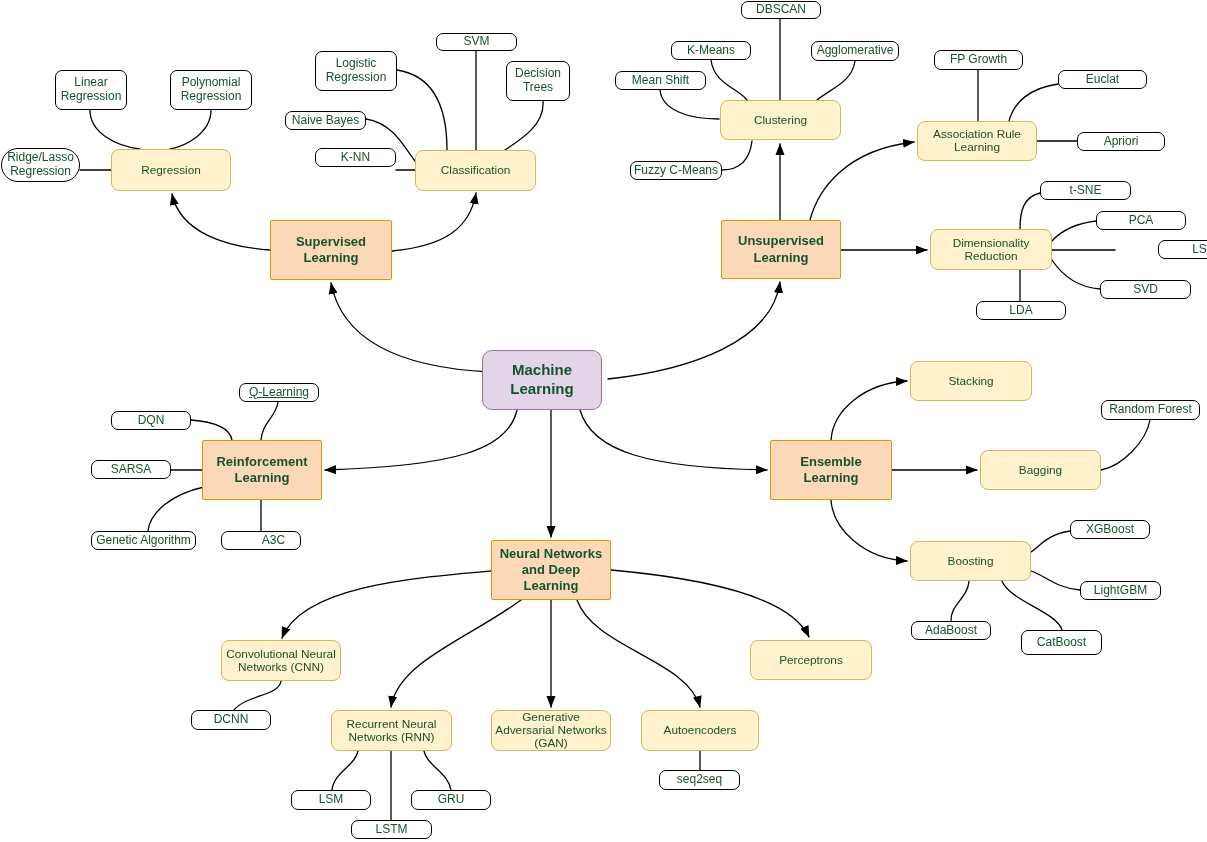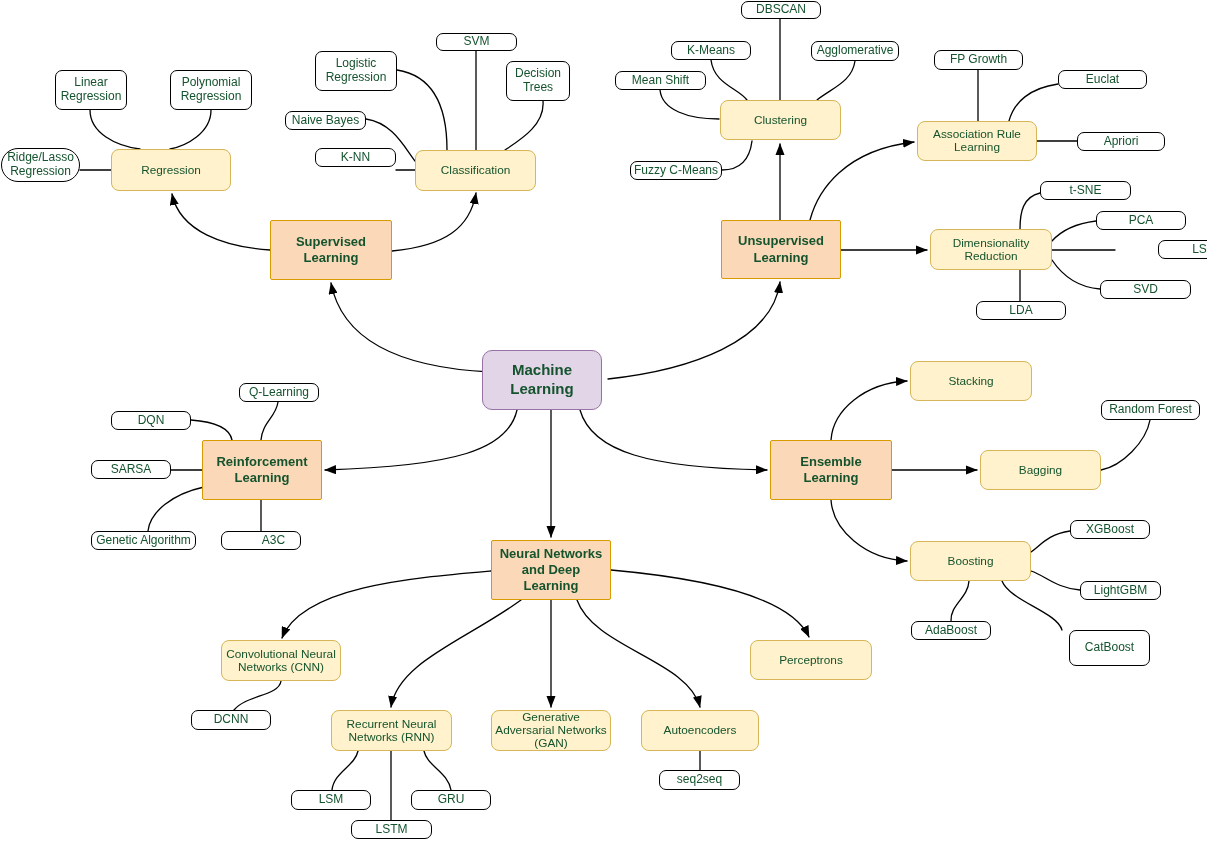--- a/index.html
+++ b/index.html
@@ -140,29 +140,29 @@
       <div class="node leaf" style="left: 811px; top: 41px; width: 88px; height: 20px;">Agglomerative</div>
       <div class="node leaf" style="left: 630px; top: 161px; width: 92px; height: 19px;">Fuzzy C-Means</div>
       <div class="node leaf" style="left: 934px; top: 50px; width: 89px; height: 20px;">FP Growth</div>
       <div class="node leaf" style="left: 1058px; top: 70px; width: 89px; height: 19px;">Euclat</div>
       <div class="node leaf" style="left: 1077px; top: 132px; width: 88px; height: 19px;">Apriori</div>
       <div class="node leaf" style="left: 1040px; top: 181px; width: 91px; height: 19px;">t-SNE</div>
       <div class="node leaf" style="left: 1096px; top: 211px; width: 90px; height: 19px;">PCA</div>
       <div class="node leaf" style="left: 1115px; top: 240px; width: 91px; height: 19px; margin-left: 43px;">LSA</div>
       <div class="node leaf" style="left: 1100px; top: 280px; width: 91px; height: 19px; border-radius: 7px;">SVD</div>
       <div class="node leaf" style="left: 976px; top: 301px; width: 90px; height: 19px;">LDA</div>
-      <div class="node leaf" style="left: 239px; top: 383px; width: 80px; height: 19px;">Q-Learning</div>
+      <div class="node leaf" style="left: 239px; top: 383px; width: 80px; height: 19px; text-decoration: underline;">Q-Learning</div>
       <div class="node leaf" style="left: 111px; top: 411px; width: 80px; height: 19px;">DQN</div>
       <div class="node leaf" style="left: 91px; top: 460px; width: 80px; height: 19px;">SARSA</div>
       <div class="node leaf" style="left: 91px; top: 531px; width: 105px; height: 19px;">Genetic Algorithm</div>
       <div class="node leaf" style="left: 221px; top: 531px; width: 80px; height: 19px; padding-left: 27px;">A3C</div>
       <div class="node leaf" style="left: 1101px; top: 400px; width: 99px; height: 20px;">Random Forest</div>
       <div class="node leaf" style="left: 1070px; top: 520px; width: 80px; height: 19px;">XGBoost</div>
       <div class="node leaf" style="left: 1080px; top: 581px; width: 81px; height: 19px;">LightGBM</div>
       <div class="node leaf" style="left: 911px; top: 621px; width: 80px; height: 19px;">AdaBoost</div>
-      <div class="node leaf" style="left: 1069px; top: 630px; width: 81px; height: 36px;">CatBoost</div>
+      <div class="node leaf" style="left: 1021px; top: 630px; width: 81px; height: 25px;">CatBoost</div>
       <div class="node leaf" style="left: 191px; top: 710px; width: 80px; height: 20px;">DCNN</div>
       <div class="node leaf" style="left: 291px; top: 790px; width: 80px; height: 20px;">LSM</div>
       <div class="node leaf" style="left: 351px; top: 820px; width: 81px; height: 19px;">LSTM</div>
       <div class="node leaf" style="left: 411px; top: 790px; width: 80px; height: 20px;">GRU</div>
       <div class="node leaf" style="left: 659px; top: 770px; width: 81px; height: 20px;">seq2seq</div>
     </div>
 </div>
 
 </body></html>

